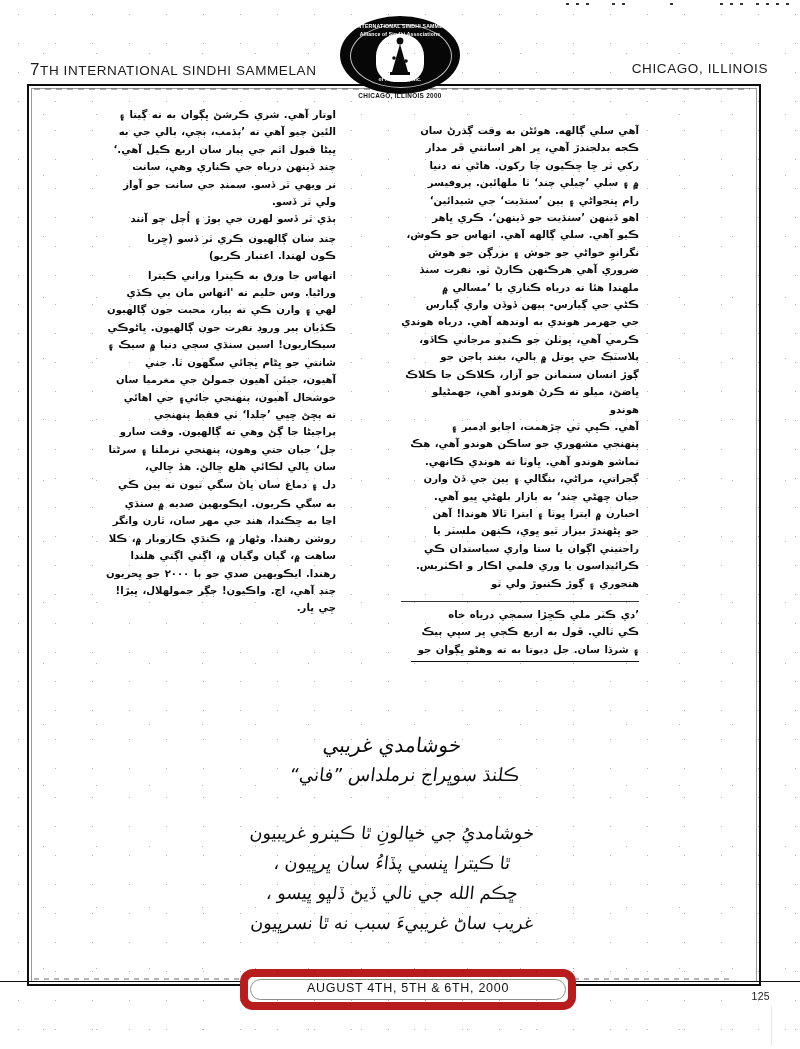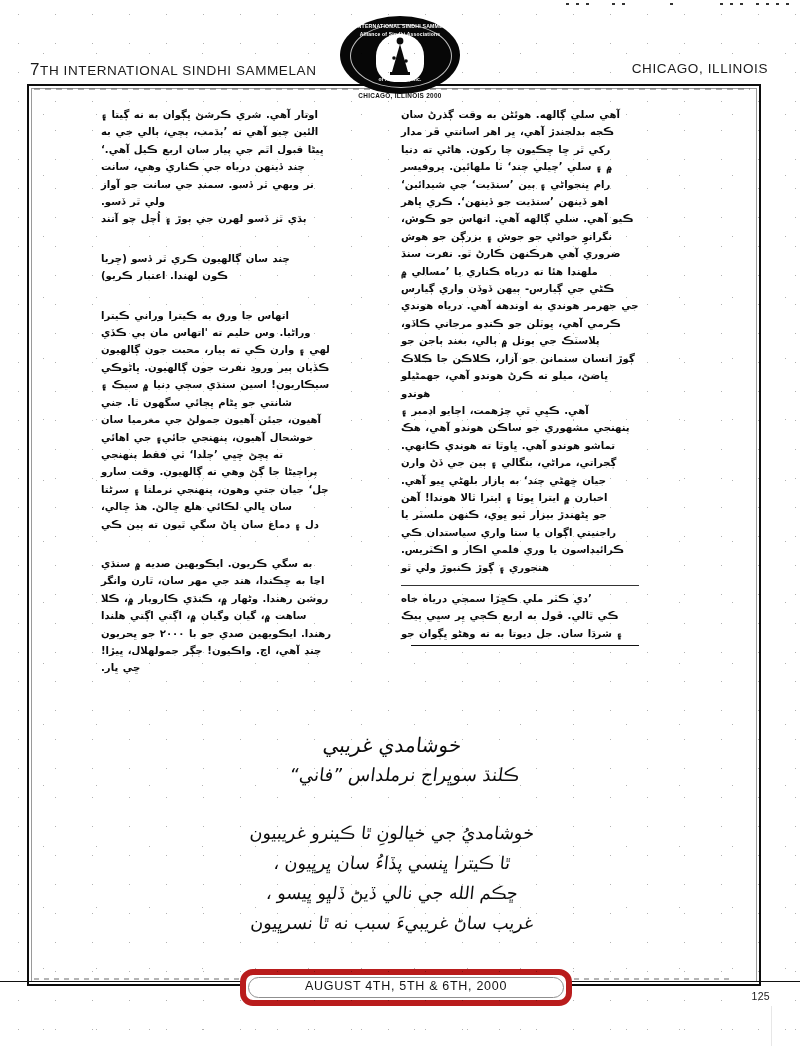--- a/index.html
+++ b/index.html
@@ -106,31 +106,31 @@
     opacity:.5;z-index:7;
   }
 
   
   .columns{
     position:absolute;left:27px;top:84px;width:730px;height:620px;
   }
   .col{
     position:absolute;top:22px;
     font-family:"DejaVu Sans", sans-serif;
-    direction:rtl;text-align:left;
+    direction:rtl;text-align:right;
     font-size:10.1px;
     line-height:17.4px;
     font-weight:bold;
     color:#0a0a0a;
     word-spacing:1px;
   }
   .col-left{left:74px;width:235px;}
-  .col-right{left:374px;width:238px;}
+  .col-right{left:374px;width:238px;margin-top:16px;}
   .col p{margin:0 0 0 0;}
-  .col p.gap{margin-top:22px;}
+  .col p.gap{margin-top:2px;}
   .verse-rule{
     border:0;border-top:1.4px solid #111;
     margin:9px 0 4px 0;width:100%;
     opacity:.85;
   }
   .verse-underline{
     border:0;border-top:1.2px solid #111;
     margin:3px 0 0 0;width:96%;
   }
 
@@ -173,21 +173,21 @@
 
   
   .footer-rule-left{
     position:absolute;left:0px;top:981px;width:246px;height:1px;background:#111;
   }
   .footer-rule-right{
     position:absolute;left:556px;top:981px;width:244px;height:1px;background:#111;
   }
   .footer-pill{
     position:absolute;left:240px;top:969px;width:320px;height:25px;
-    border:6px solid #b91c1c;border-radius:13px;background:#fff;
+    border:8px solid #b91c1c;border-radius:13px;background:#fff;
     z-index:20;
   }
   .footer-pill:after{
     content:"";position:absolute;left:2px;top:2px;right:2px;bottom:2px;
     border:1px solid #8f8f8f;border-radius:11px;pointer-events:none;
   }
   .footer-pill span{
     position:absolute;left:0;right:0;top:4px;
     text-align:center;font-size:12.5px;letter-spacing:.7px;
     color:#121212;

